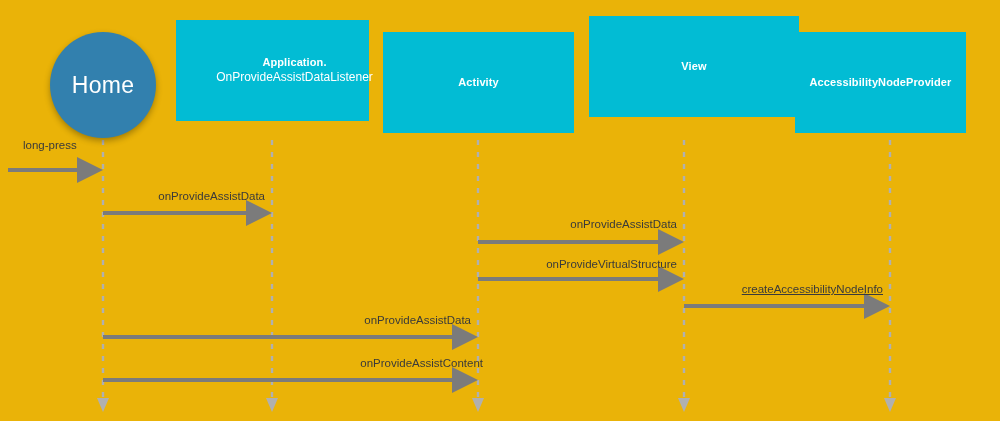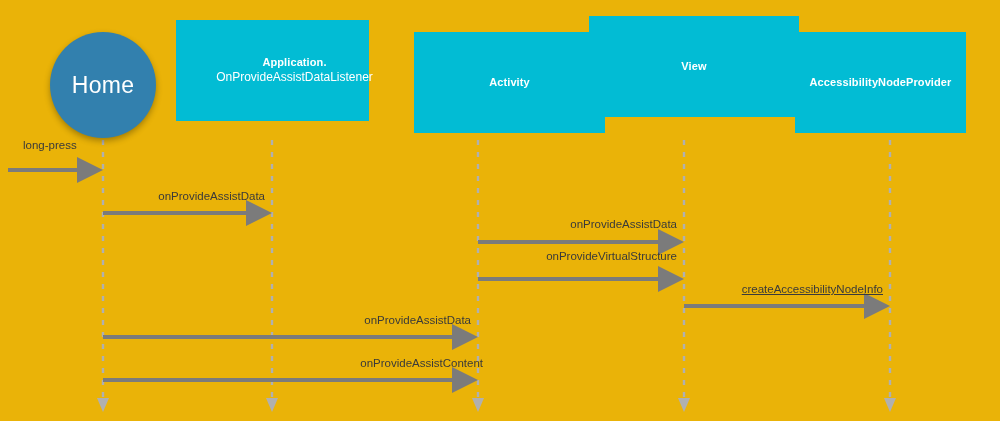--- a/index.html
+++ b/index.html
@@ -144,40 +144,40 @@
     <span>Home</span>
   </div>
 
   <div id="participants-layer">
       <div class="participant-box" style="left: 176px; top: 20px; width: 193px; height: 101px; background: rgb(2, 188, 212); color: rgb(255, 255, 255); padding-left: 44px;">
         <div>
           <div class="label-primary">Application.</div>
           <div class="label-secondary">OnProvideAssistDataListener</div>
         </div>
       </div>
-      <div class="participant-box" style="left: 383px; top: 32px; width: 191px; height: 101px; background: rgb(2, 188, 212); color: rgb(255, 255, 255); margin-left: 31px;">
+      <div class="participant-box" style="left: 383px; top: 32px; width: 191px; height: 101px; background: rgb(2, 188, 212); color: rgb(255, 255, 255);">
         <div>
           <div class="label-primary">Activity</div>
         </div>
       </div>
       <div class="participant-box" style="left: 589px; top: 16px; width: 210px; height: 101px; background: rgb(2, 188, 212); color: rgb(255, 255, 255);">
         <div>
           <div class="label-primary">View</div>
         </div>
       </div>
       <div class="participant-box" style="left: 795px; top: 32px; width: 171px; height: 101px; background: rgb(2, 188, 212); color: rgb(255, 255, 255);">
         <div>
           <div class="label-primary">AccessibilityNodeProvider</div>
         </div>
       </div>
     </div>
 
   <div id="message-labels-layer">
       <div class="msg-label anchor-left" style="left: 14px; top: 140px; color: rgb(58, 58, 58); padding-left: 9px;">long-press</div>
       <div class="msg-label anchor-right" style="left: 265px; top: 191px; color: rgb(58, 58, 58);">onProvideAssistData</div>
       <div class="msg-label anchor-right" style="left: 677px; top: 219px; color: rgb(58, 58, 58);">onProvideAssistData</div>
-      <div class="msg-label anchor-right" style="left: 677px; top: 251px; color: rgb(58, 58, 58);">onProvideVirtualStructure</div>
+      <div class="msg-label anchor-right" style="left: 677px; top: 259px; color: rgb(58, 58, 58);">onProvideVirtualStructure</div>
       <div class="msg-label anchor-right" style="left: 883px; top: 284px; color: rgb(58, 58, 58); text-decoration: underline;">createAccessibilityNodeInfo</div>
       <div class="msg-label anchor-right" style="left: 471px; top: 315px; color: rgb(58, 58, 58);">onProvideAssistData</div>
       <div class="msg-label anchor-right" style="left: 471px; top: 358px; color: rgb(58, 58, 58); margin-left: 12px;">onProvideAssistContent</div>
     </div>
 
 </div>
 
 </body></html>

